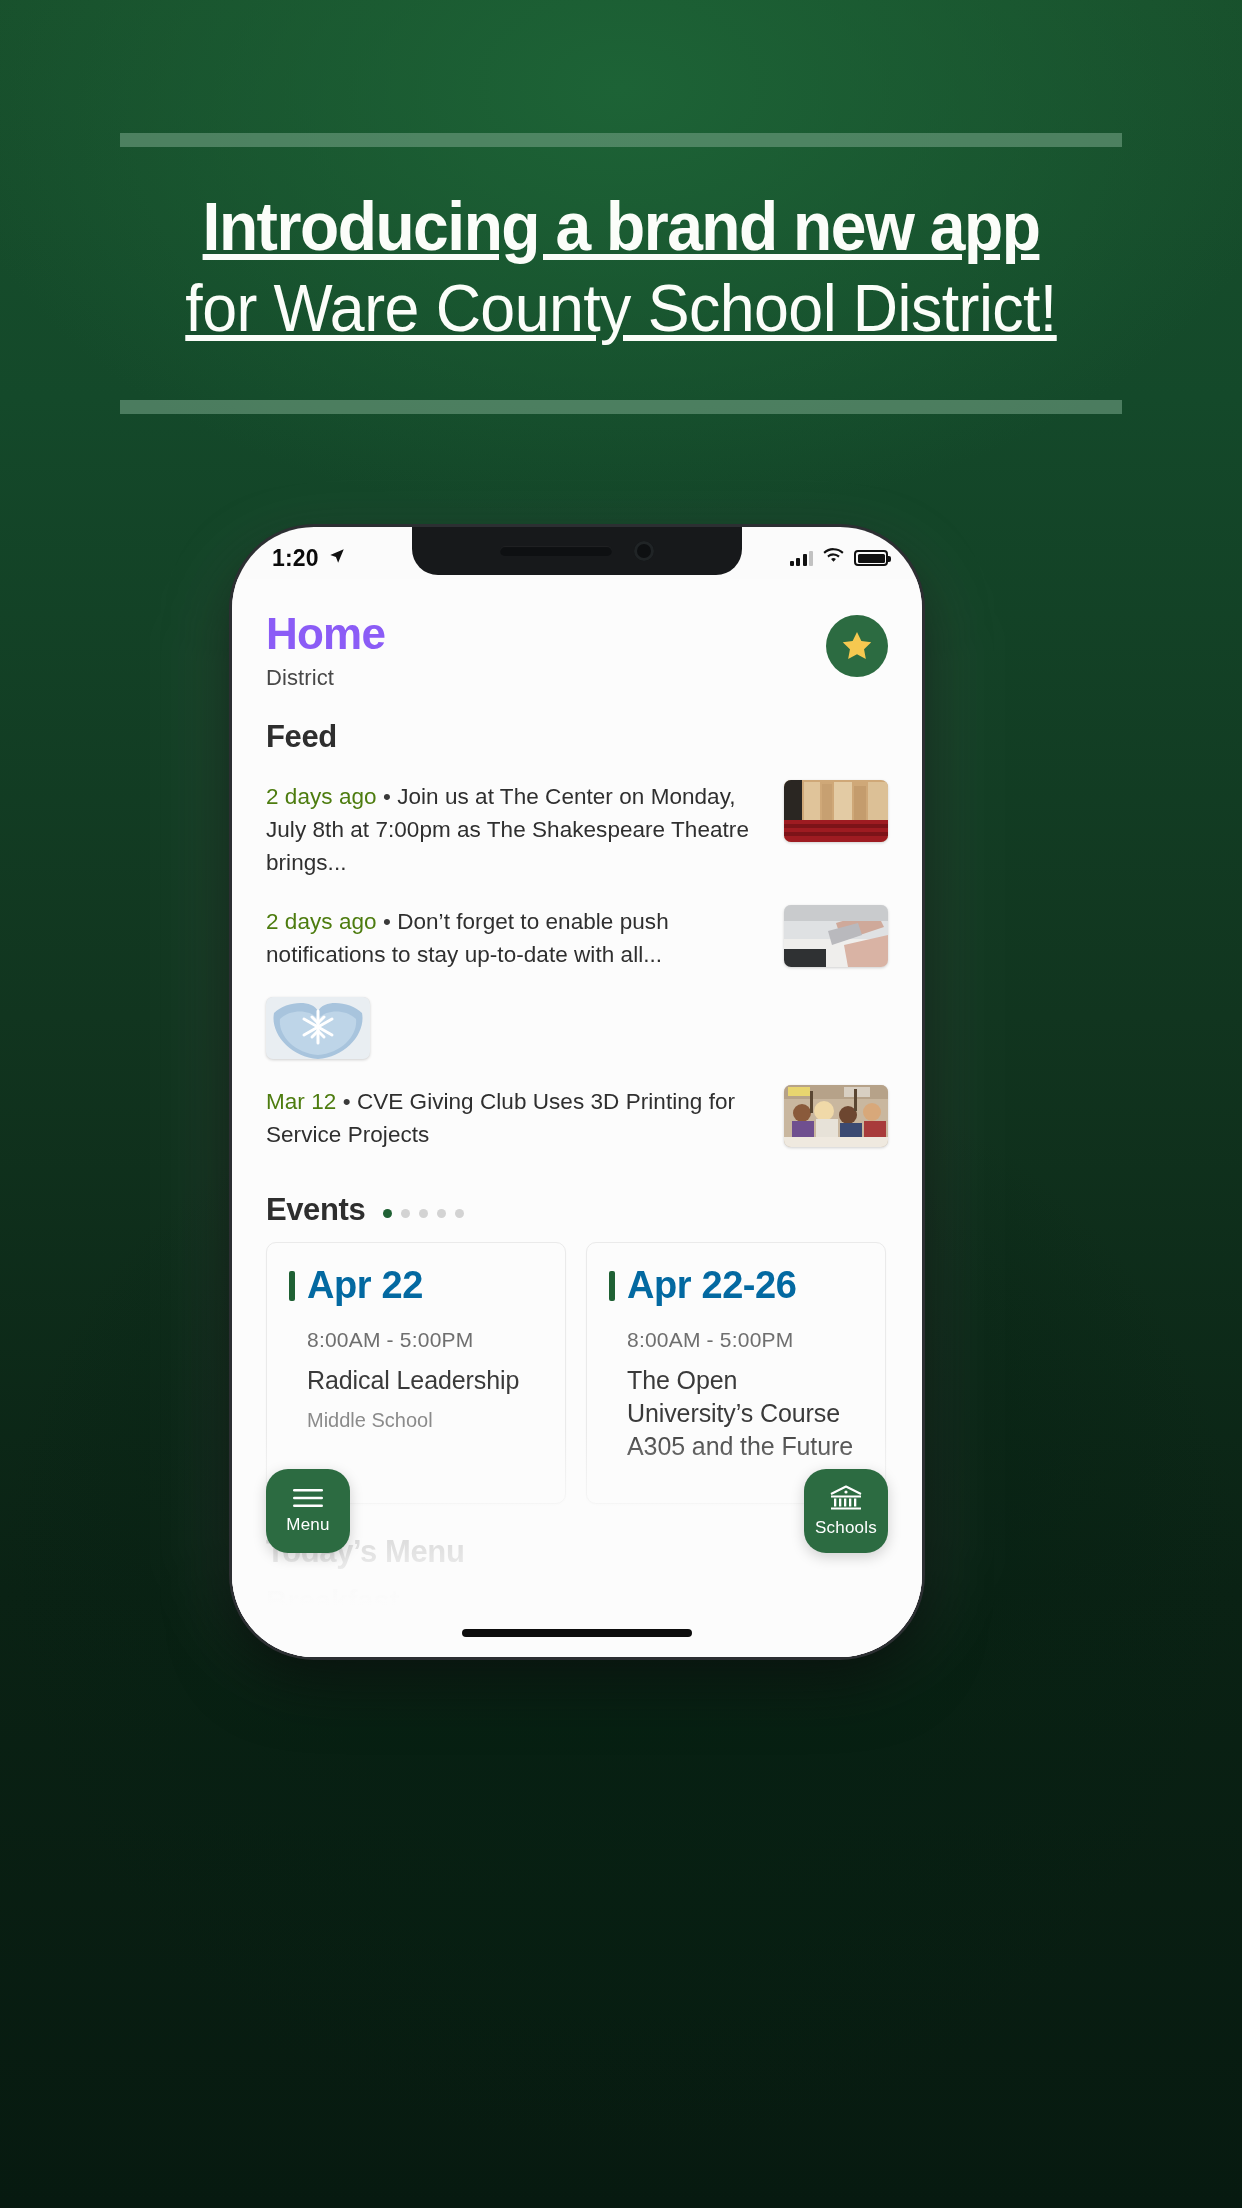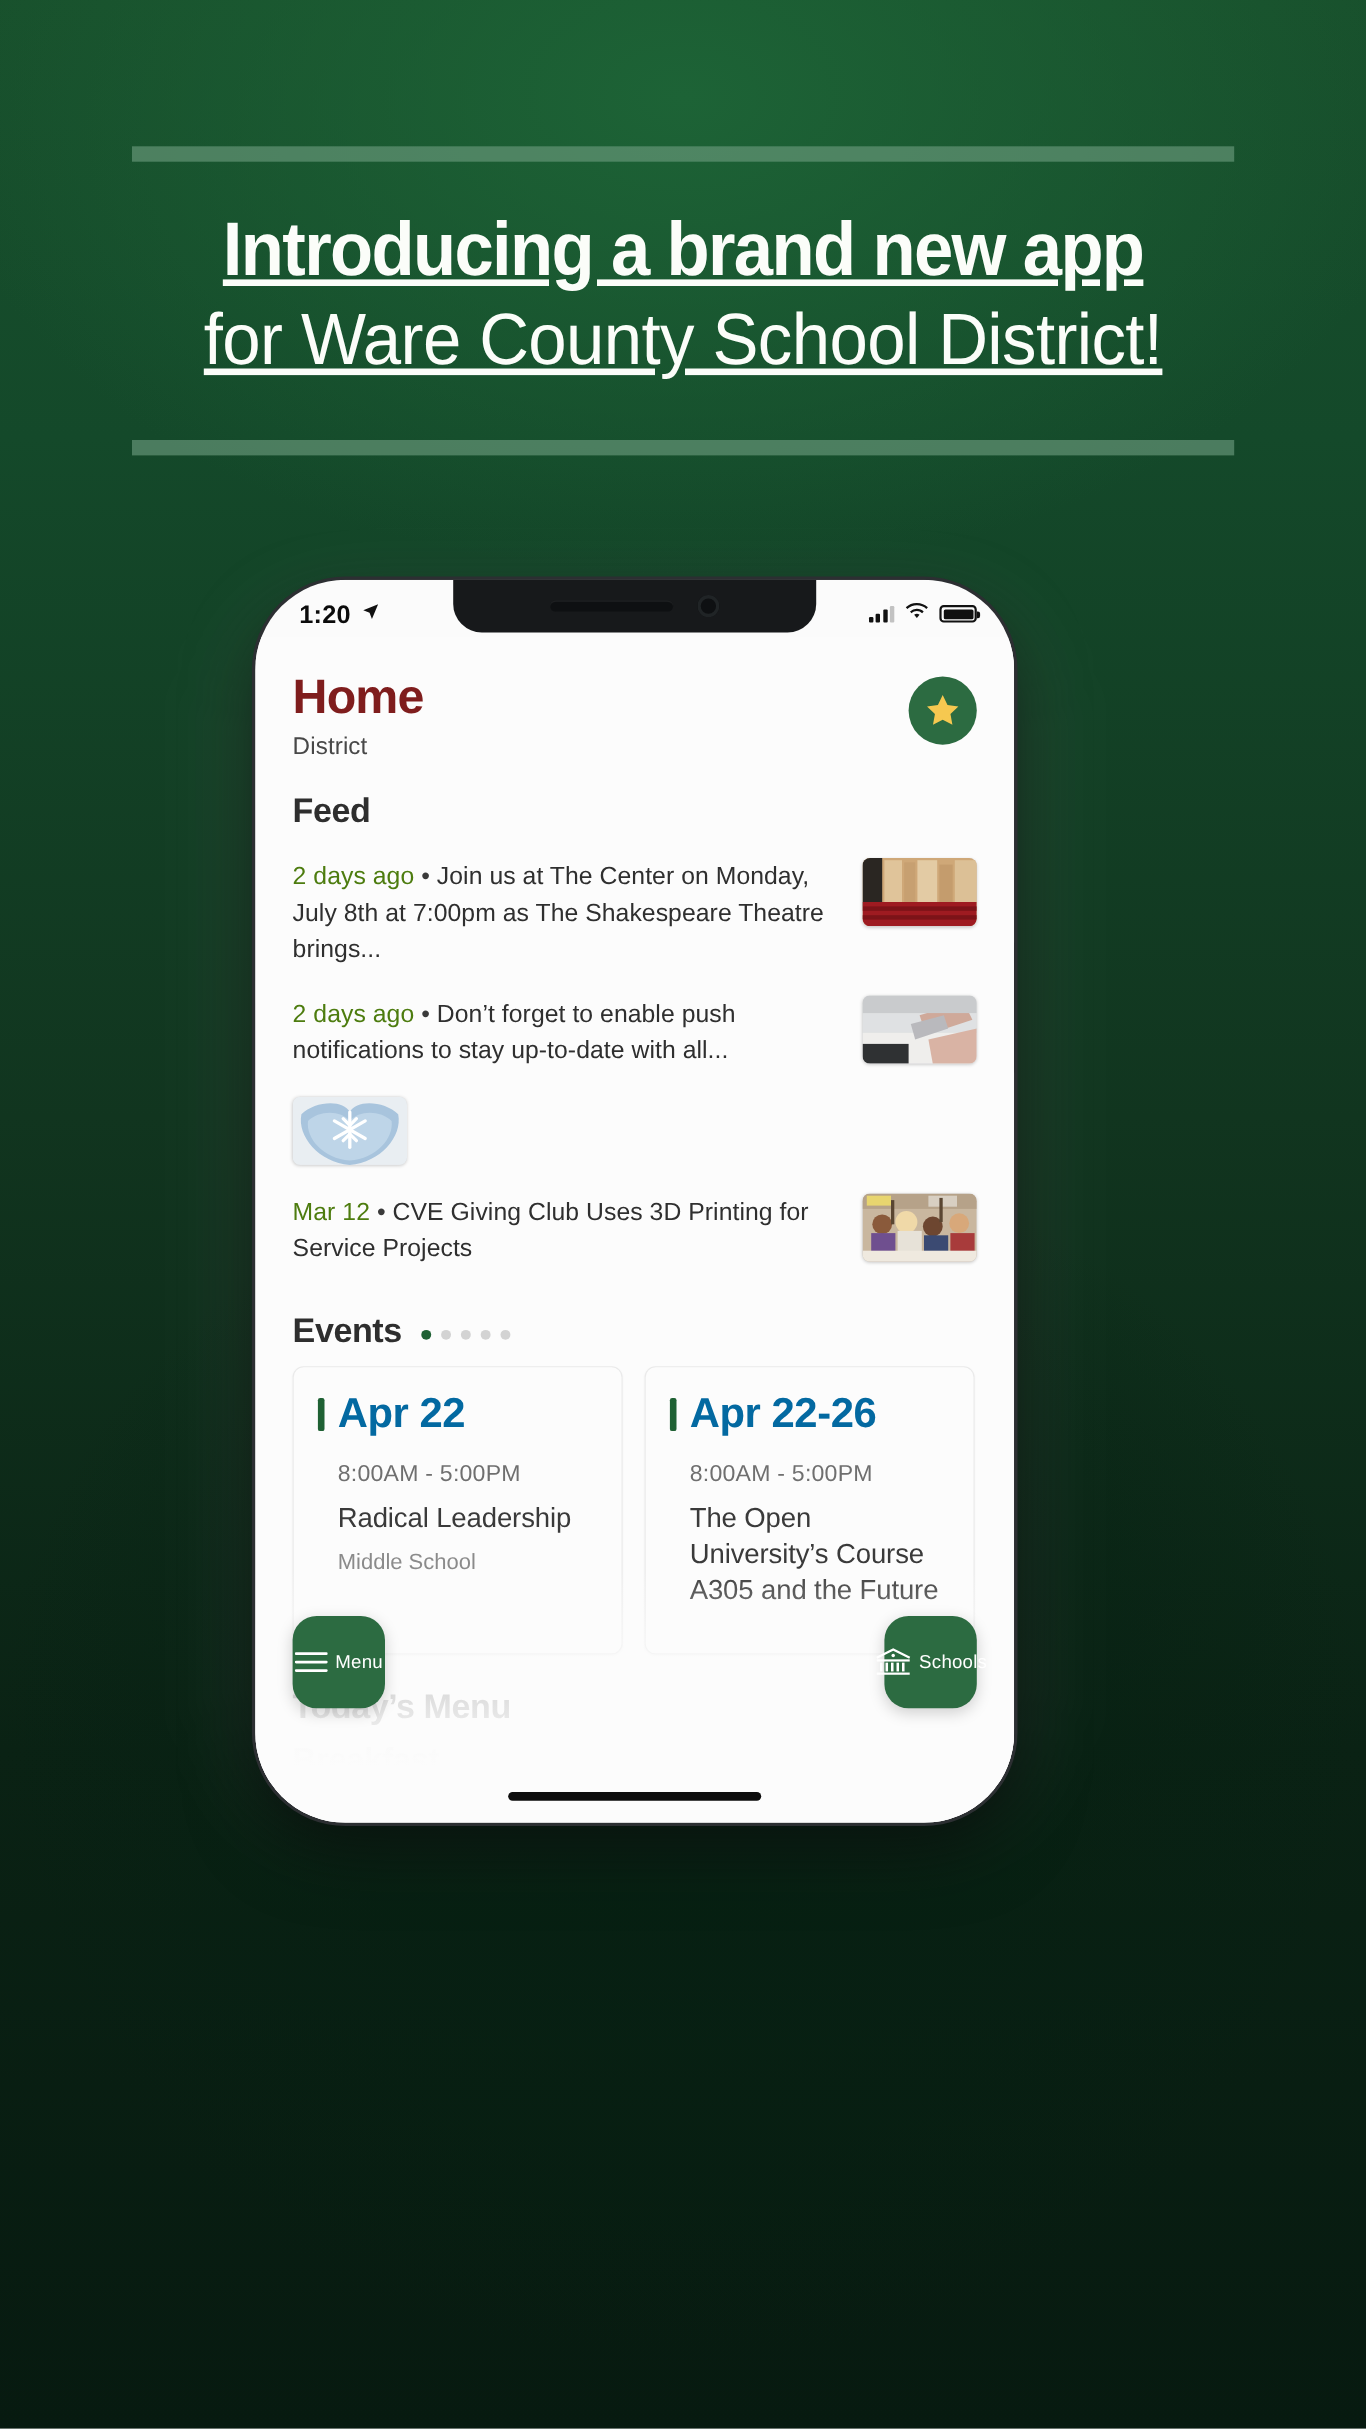--- a/index.html
+++ b/index.html
@@ -179,21 +179,21 @@
     padding: 0 34px;
     background: #fcfcfc;
   }
 
   .app-head {
     display: flex;
     align-items: flex-start;
     justify-content: space-between;
     padding-top: 30px;
   }
-  .title { font-size: 44px; font-weight: 700; color: #7f1d1d; letter-spacing: -0.8px; line-height: 50px; }
+  .title { font-size: 44px; font-weight: 700; color: #8b5cf6; letter-spacing: -0.8px; line-height: 50px; }
   .subtitle { font-size: 22px; color: #484848; margin-top: 6px; letter-spacing: .1px; }
 
   .avatar {
     width: 62px; height: 62px;
     border-radius: 50%;
     background: #2c6b41;
     margin-top: 6px;
     display: flex; align-items: center; justify-content: center;
     flex: 0 0 auto;
   }
@@ -324,21 +324,21 @@
   
   .fab {
     position: absolute;
     bottom: 104px;
     width: 84px;
     height: 84px;
     border-radius: 22px;
     background: #2c6b41;
     color: #fff;
     display: flex;
-    flex-direction: row;
+    flex-direction: column;
     align-items: center;
     justify-content: center;
     gap: 7px;
     z-index: 4;
     box-shadow: 0 4px 14px rgba(0,0,0,.18);
   }
   .fab-menu { left: 34px; }
   .fab-schools { right: 34px; }
   .fab svg { display: block; }
   .fab span { font-size: 17px; letter-spacing: .2px; }

